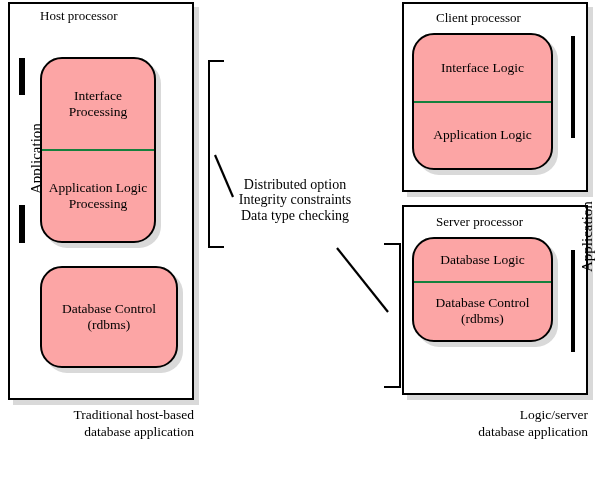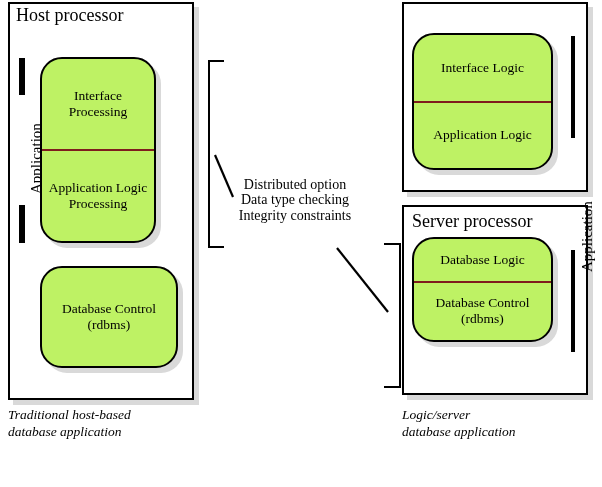--- a/index.html
+++ b/index.html
@@ -22,48 +22,49 @@
   
   .proc-box {
     position: absolute;
     background: #ffffff;
     border: 2px solid #000000;
     box-shadow: 5px 5px 0 0 #d9d9d9;
     box-sizing: border-box;
   }
   .proc-title {
     position: absolute;
-    font-size: 18px;
+    font-size: 13px;
     line-height: 15px;
     white-space: nowrap;
+    margin-left: 24px;
   }
 
   
   .comp-box {
     position: absolute;
-    background: #bef264;
+    background: #fca5a5;
     border: 2.5px solid #000000;
     border-radius: 22px;
     box-shadow: 5px 5px 0 0 #d9d9d9;
     box-sizing: border-box;
     display: flex;
     flex-direction: column;
   }
   .comp-cell {
     flex: 1 1 auto;
     display: flex;
     align-items: center;
     justify-content: center;
     text-align: center;
     font-size: 13.5px;
     line-height: 16px;
     box-sizing: border-box;
   }
   .comp-cell.divided-top {
-    border-top: 2px solid #7f1d1d;
+    border-top: 2px solid #15803d;
   }
 
   
   .app-annot {
     position: absolute;
   }
   .app-label {
     position: absolute;
     transform-origin: 0 0;
     transform: rotate(-90deg);
@@ -92,24 +93,23 @@
     position: absolute;
     text-align: center;
     font-size: 14px;
     line-height: 15.4px;
     white-space: nowrap;
   }
 
   
   .caption {
     position: absolute;
-    text-align: left;
+    text-align: right;
     font-size: 13.5px;
     line-height: 17px;
-    font-style: italic;
   }
 
   
   .leaders {
     position: absolute;
     left: 0;
     top: 0;
     width: 602px;
     height: 487px;
     pointer-events: none;
@@ -156,33 +156,34 @@
 
   <div class="caption" style="left:8px; top:406px; width:186px;">
     <span>Traditional host-based</span><br>
     <span>database application</span>
   </div>
 
   <div class="bracket open-right" style="left:208px; top:60px; width:16px; height:188px;"></div>
 
   <div class="callout" style="left:230px; top:177px; width:130px;">
     <div>Distributed option</div>
+    <div>Integrity constraints</div>
     <div>Data type checking</div>
-    <div>Integrity constraints</div>
   </div>
 
   <div class="bracket" style="left:384px; top:243px; width:17px; height:145px; border-left:none;"></div>
 
   <svg class="leaders" viewBox="0 0 602 487" xmlns="http://www.w3.org/2000/svg">
     <line x1="215" y1="155" x2="233" y2="197" stroke="#000000" stroke-width="2.2"></line>
     <line x1="337" y1="248" x2="388" y2="312" stroke="#000000" stroke-width="2.2"></line>
   </svg>
 
   <div class="proc-box" style="left:402px; top:2px; width:186px; height:190px;"></div>
 
+  <div class="proc-title" style="left:412px; top:10px;">Client processor</div>
 
   <div class="comp-box" style="left:412px; top:33px; width:141px; height:137px;">
     <div class="comp-cell">Interface Logic</div>
     <div class="comp-cell divided-top">Application Logic</div>
   </div>
 
   <div class="proc-box" style="left:402px; top:205px; width:186px; height:190px;"></div>
 
   <div class="proc-title" style="left:412px; top:214px;">Server processor</div>
 

